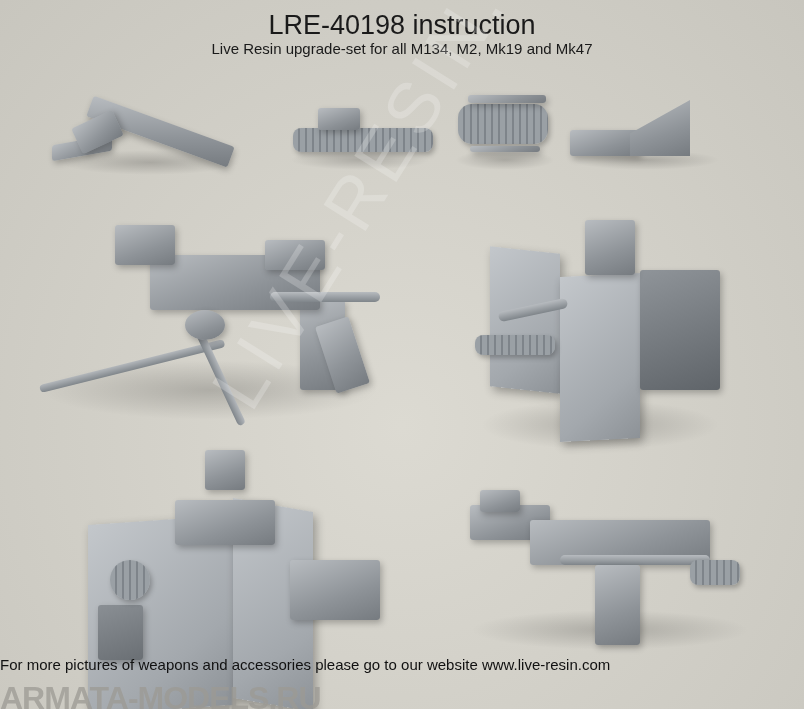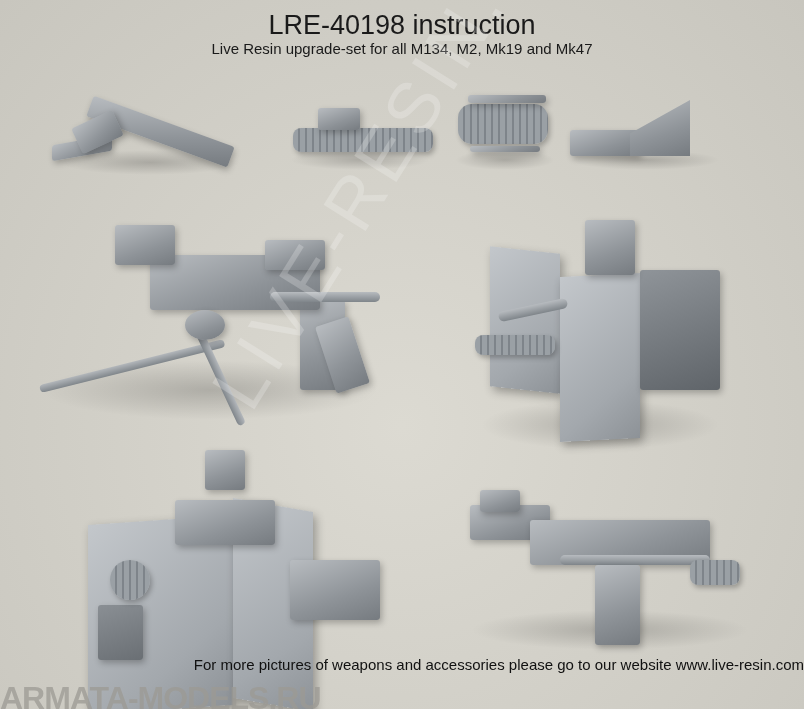--- a/index.html
+++ b/index.html
@@ -1,21 +1,21 @@
 <!DOCTYPE html>
 <html><head>
 <meta charset="utf-8">
 <style>
   html, body { margin:0; padding:0; }
   body { width:804px; height:709px; overflow:hidden; position:relative;
     background: radial-gradient(ellipse at 50% 60%, #dcdad2 0%, #d3d1c9 45%, #c8c6be 100%);
     font-family: "Liberation Sans", sans-serif; }
   .title { position:absolute; top:10px; left:0; width:804px; text-align:center; font-size:27px; color:#1a1a1a; }
   .subtitle { position:absolute; top:40px; left:0; width:804px; text-align:center; font-size:15px; color:#1a1a1a; }
-  .footer { position:absolute; top:656px; left:0; width:804px; text-align:right; font-size:15px; color:#111; z-index:5; }
+  .footer { position:absolute; top:656px; left:0; width:804px; text-align:left; font-size:15px; color:#111; z-index:5; }
   .brand { position:absolute; left:0; top:680px; font-size:32px; font-weight:bold; color:#9c9a94; letter-spacing:-1px; opacity:0.75; z-index:4; }
   .watermark { position:absolute; left:230px; top:360px; font-size:72px; color:rgba(255,255,255,0.22); transform:rotate(-58deg); transform-origin:left center; white-space:nowrap; z-index:3; letter-spacing:6px; }
   .part { position:absolute; background:linear-gradient(160deg,#b8bcc0,#8e9398 60%,#767b80); border-radius:3px; box-shadow:2px 3px 6px rgba(0,0,0,0.25); }
   .plate { position:absolute; background:linear-gradient(140deg,#c3c7cb,#a3a8ad 70%,#8d9297); box-shadow:3px 4px 10px rgba(0,0,0,0.3); }
   .cyl { position:absolute; background:repeating-linear-gradient(90deg,#9aa0a5 0 5px,#7e848a 5px 7px); border-radius:8px; box-shadow:2px 3px 5px rgba(0,0,0,0.25); }
   .shadow { position:absolute; background:radial-gradient(ellipse,rgba(0,0,0,0.18),rgba(0,0,0,0) 70%); }
   .barrel { position:absolute; height:10px; background:linear-gradient(180deg,#b7bbbf,#7f858a); border-radius:5px; }
   .leg { position:absolute; height:8px; background:linear-gradient(180deg,#b3b7bb,#80868b); border-radius:4px; transform-origin:left center; }
 </style>
 </head>

